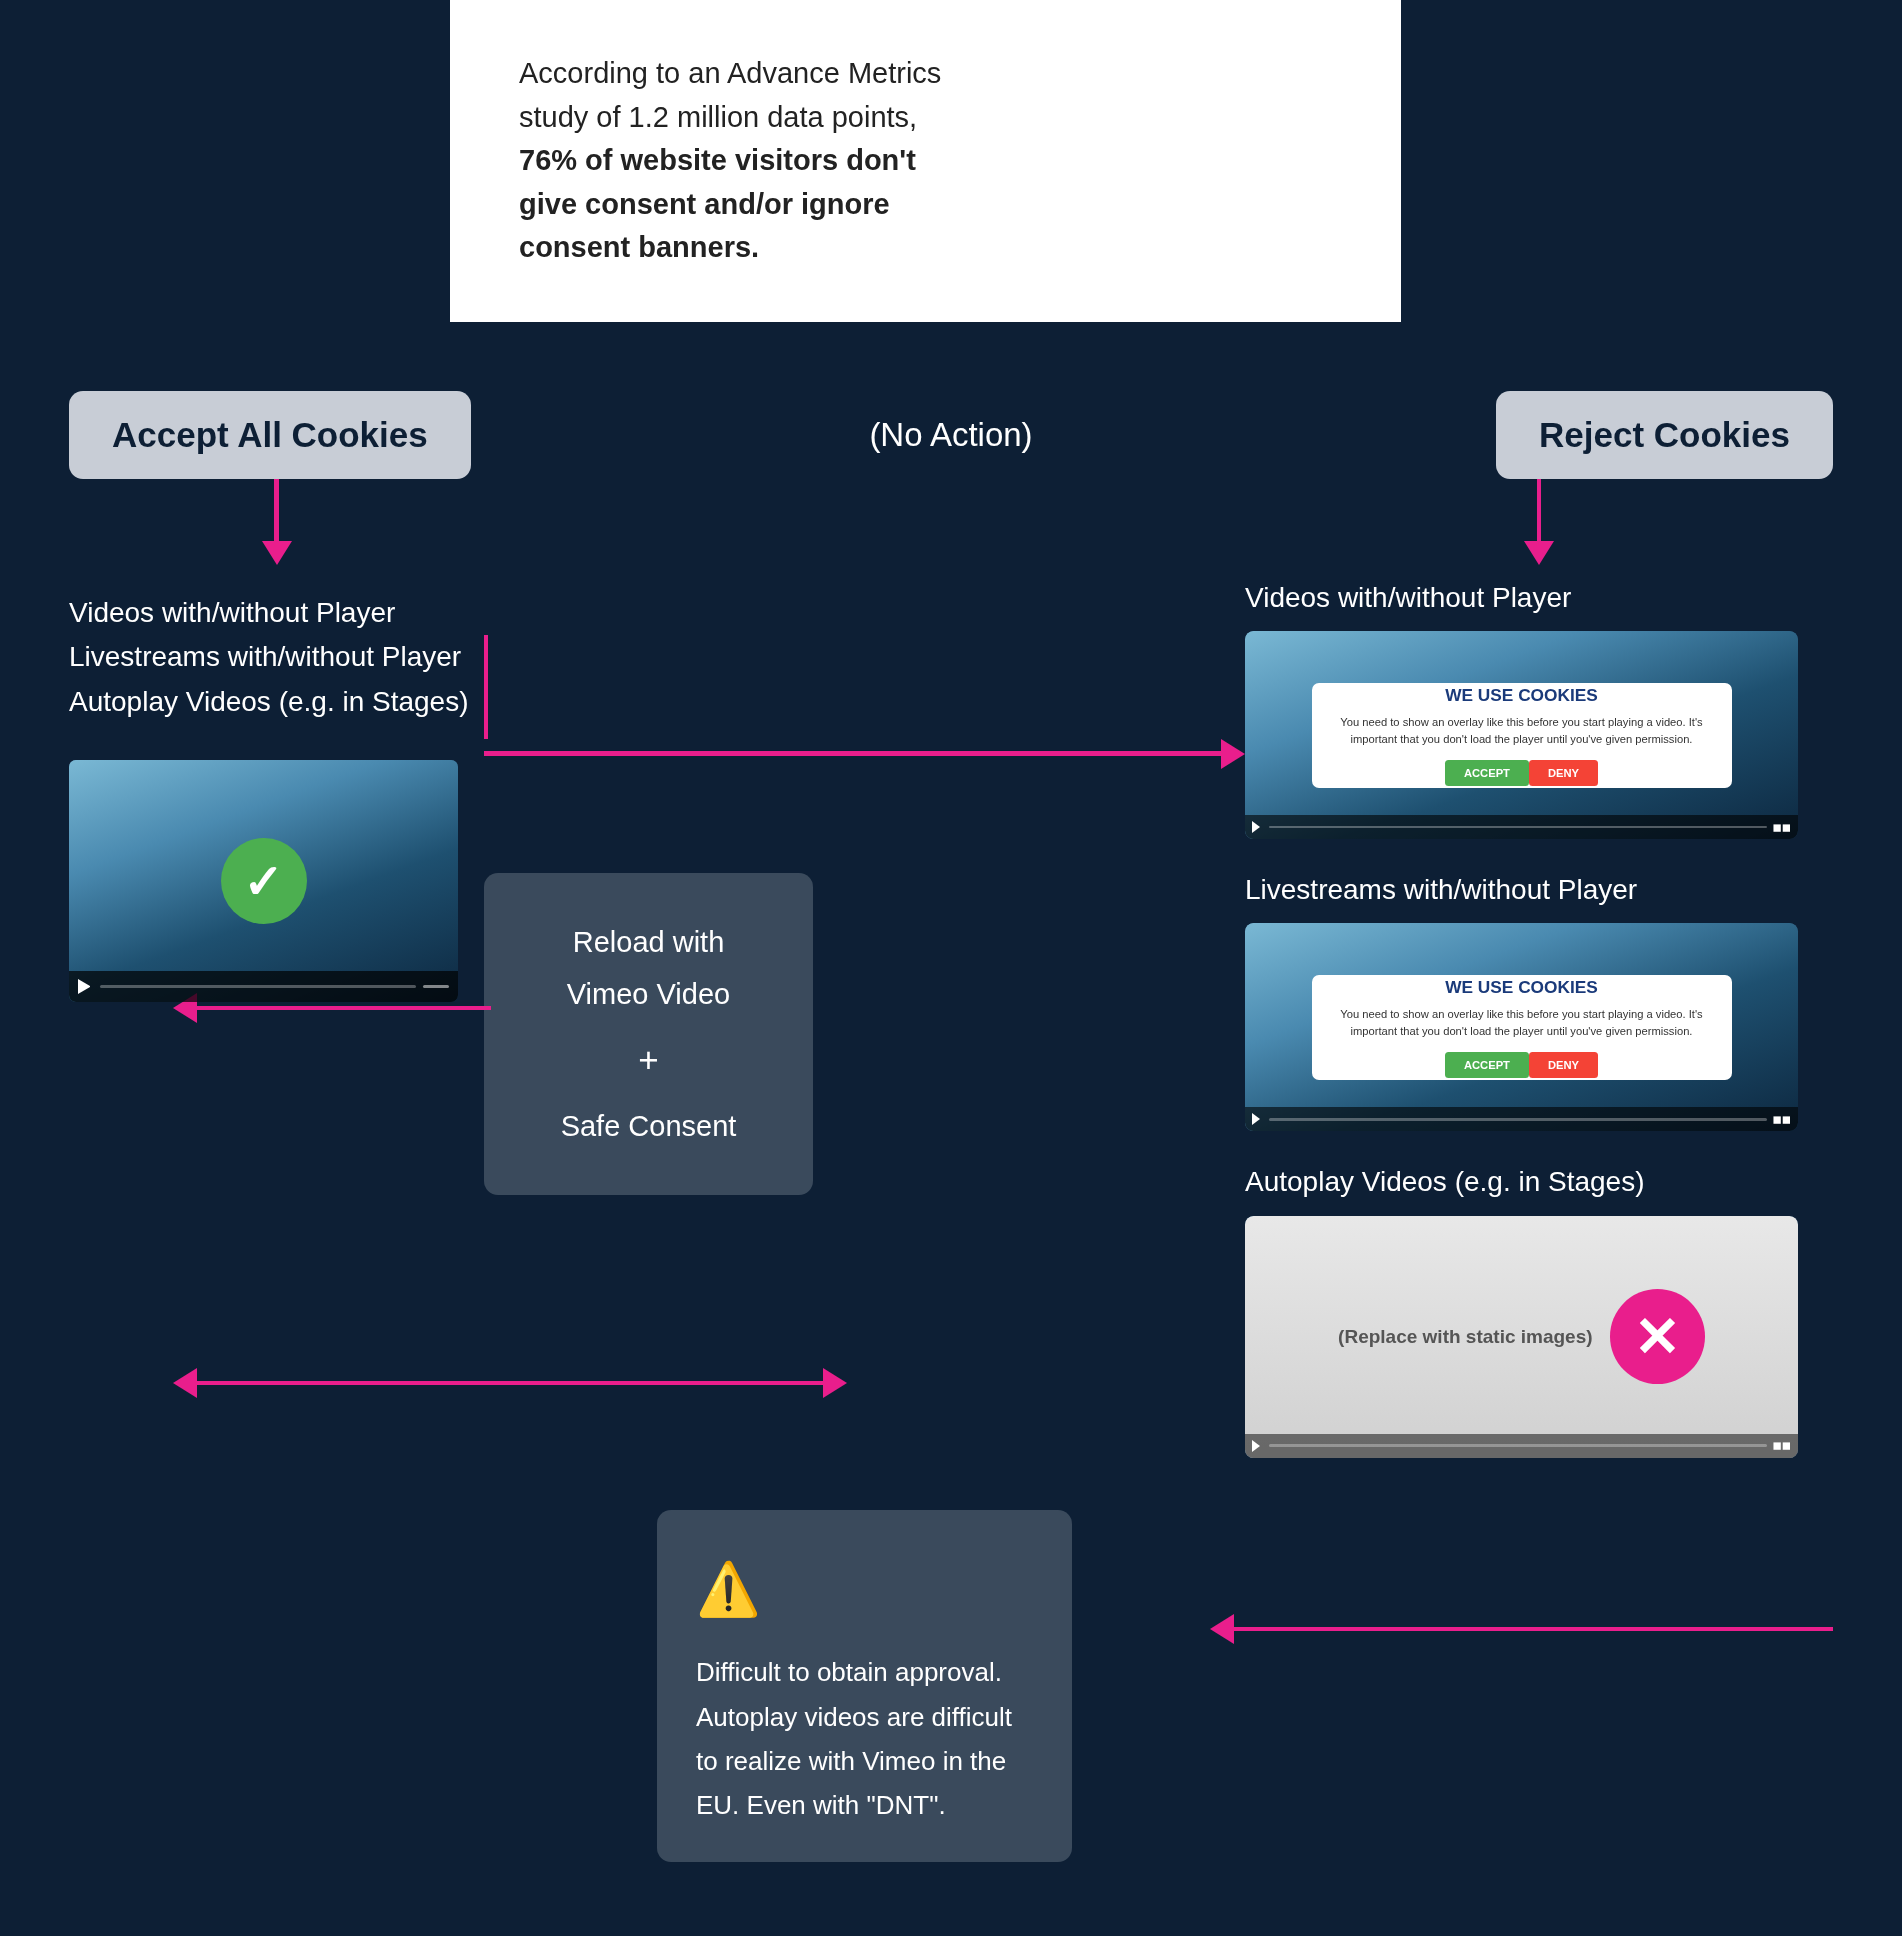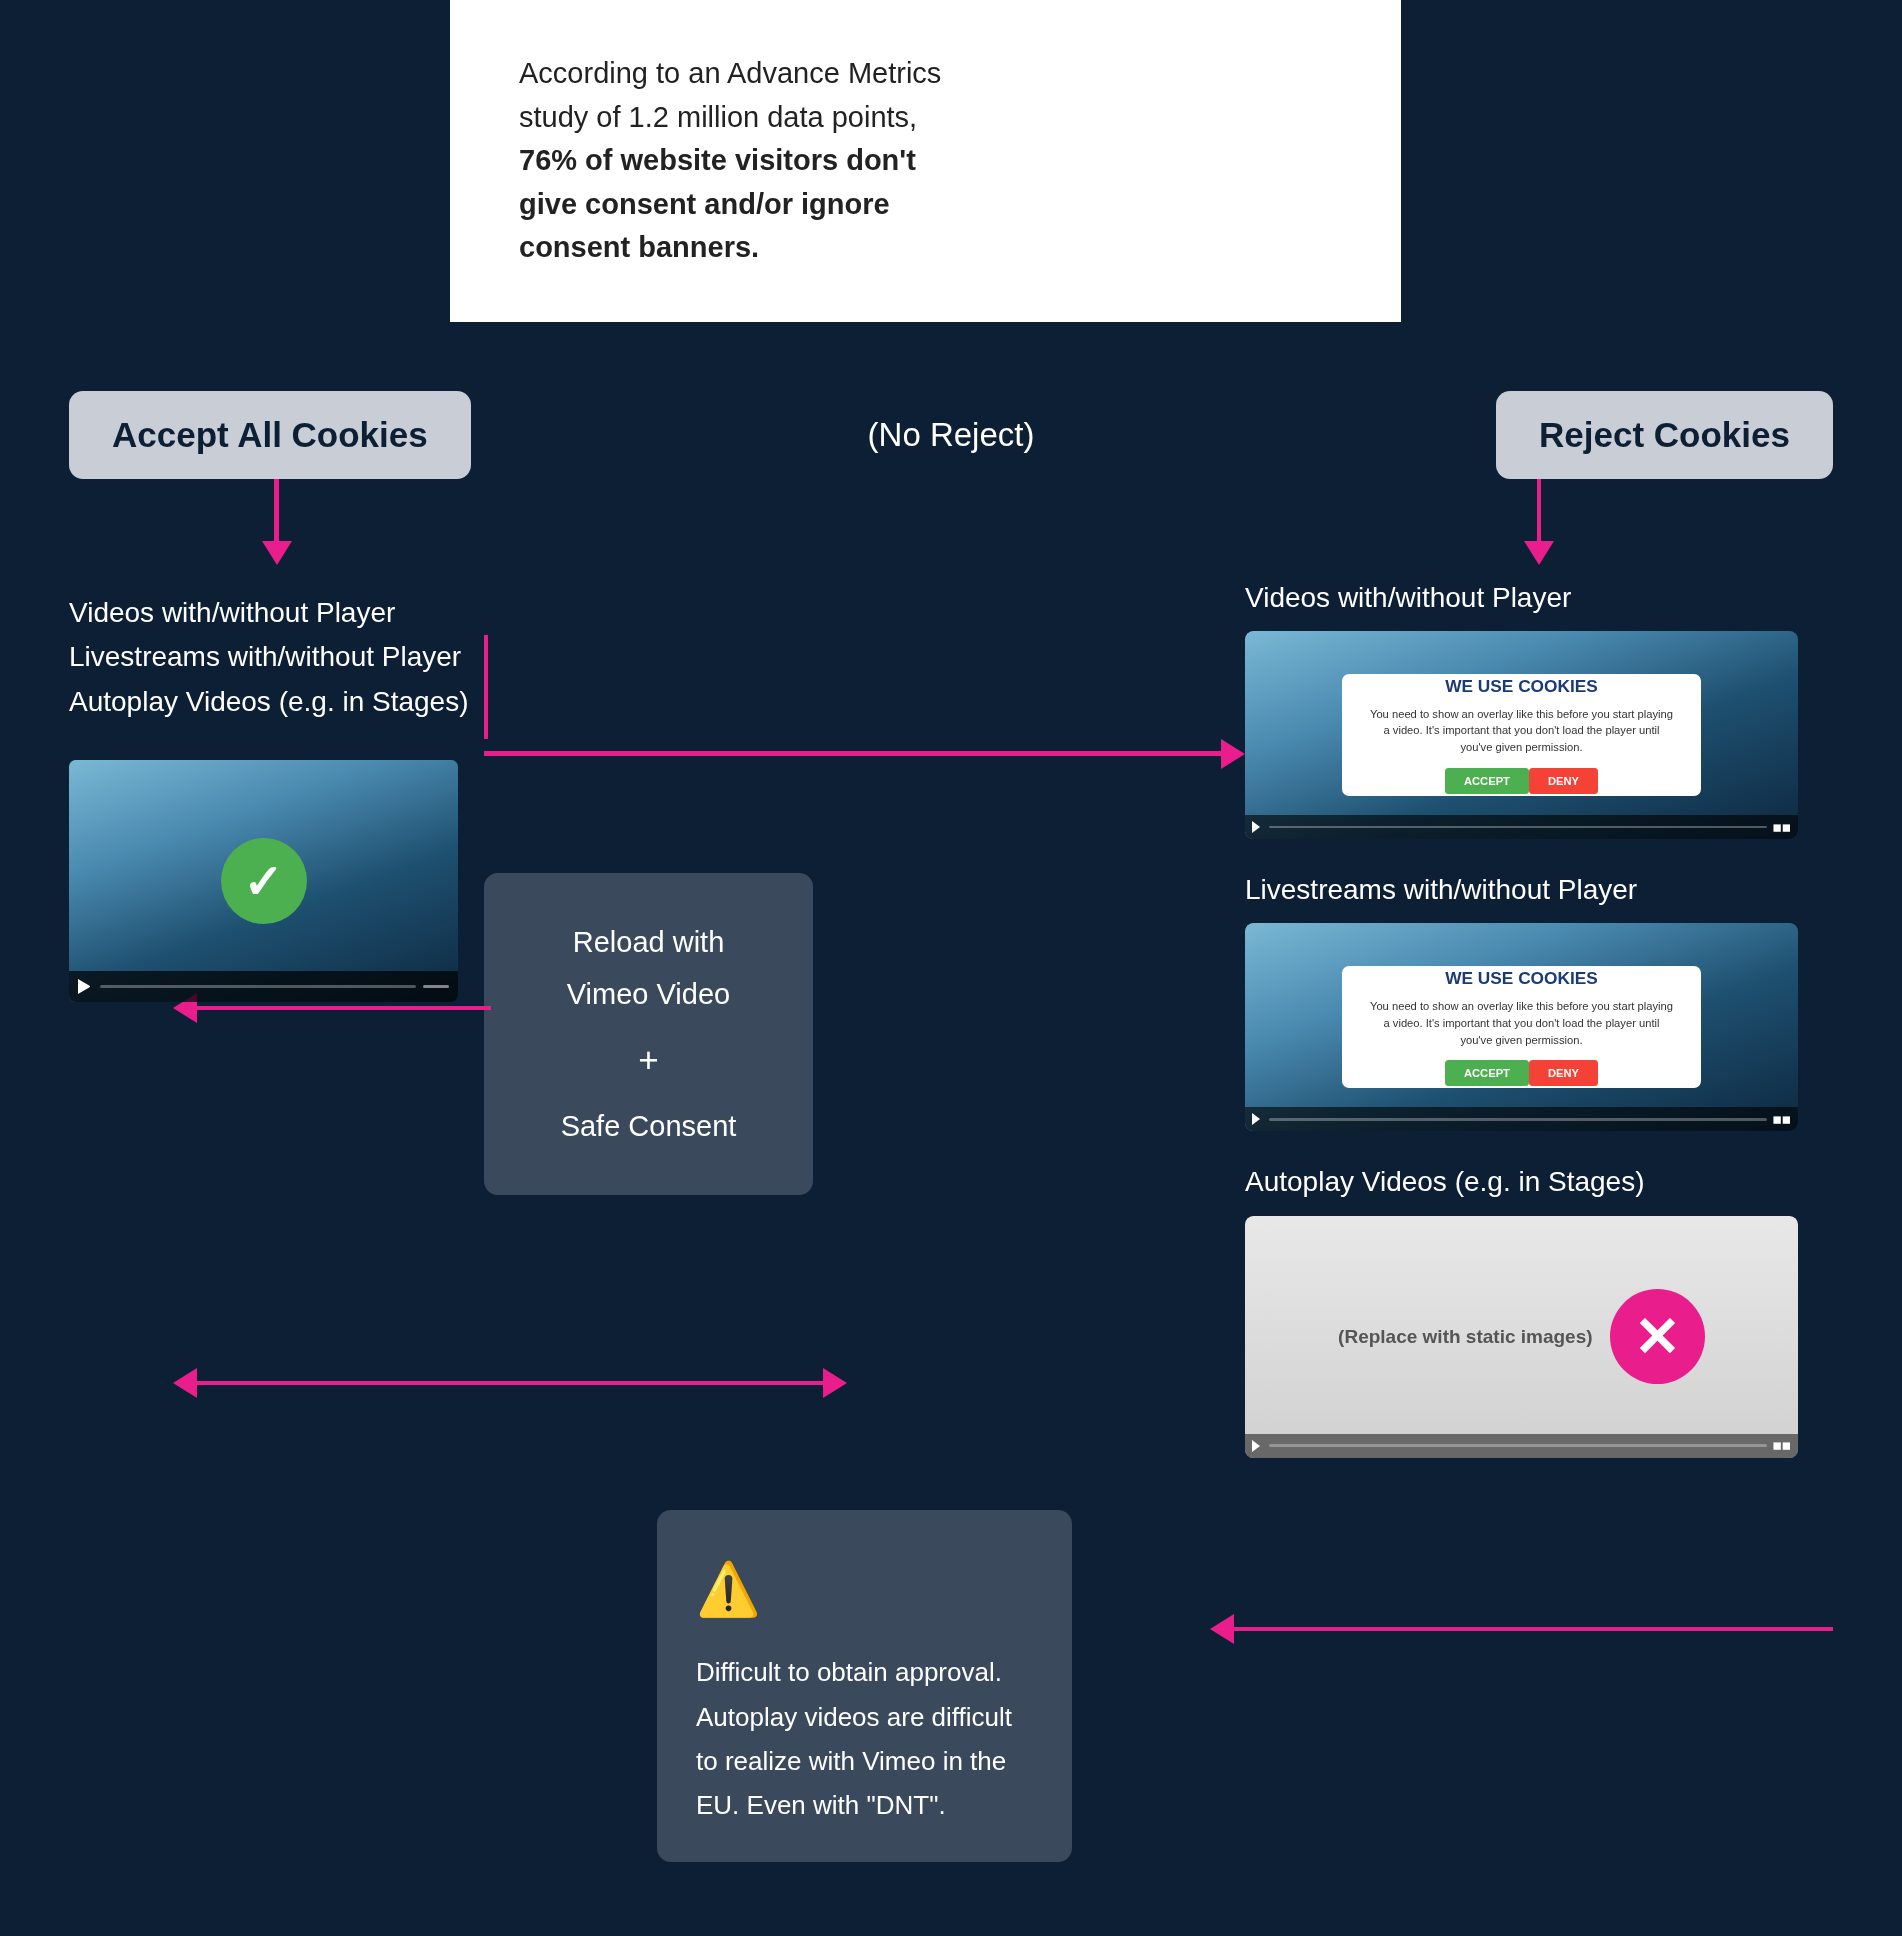--- a/index.html
+++ b/index.html
@@ -206,21 +206,21 @@
     .cookie-card::before {
       content: '';
       position: absolute;
       top: 0; left: 0; right: 0; bottom: 0;
       background: linear-gradient(160deg, #7ab8d4 0%, #4a8ab0 30%, #1e5070 60%, #0d2840 100%);
     }
     .cookie-overlay {
       background: white;
       border-radius: 7px;
       padding: 2px 24px;
-      width: 359px;
+      width: 420px;
       z-index: 2;
       position: relative;
     }
     .cookie-overlay h3 {
       color: #1a3a7a;
       font-size: 17.3px;
       font-weight: 900;
       text-align: center;
       margin-bottom: 8.6px;
       text-transform: uppercase;
@@ -416,21 +416,21 @@
   </div>
 </div>
 
 <div class="diagram">
 
   <div class="action-row">
     <div class="action-btn accept">
       <span>Accept All Cookies</span>
     </div>
     <div class="no-action-label">
-      <span>(No Reject)</span>
+      <span>(No Action)</span>
     </div>
     <div class="action-btn reject">
       <span>Reject Cookies</span>
     </div>
   </div>
 
   <div class="three-cols" style="margin-top: 0; align-items: flex-start;">
 
     <div class="col-left">
 

